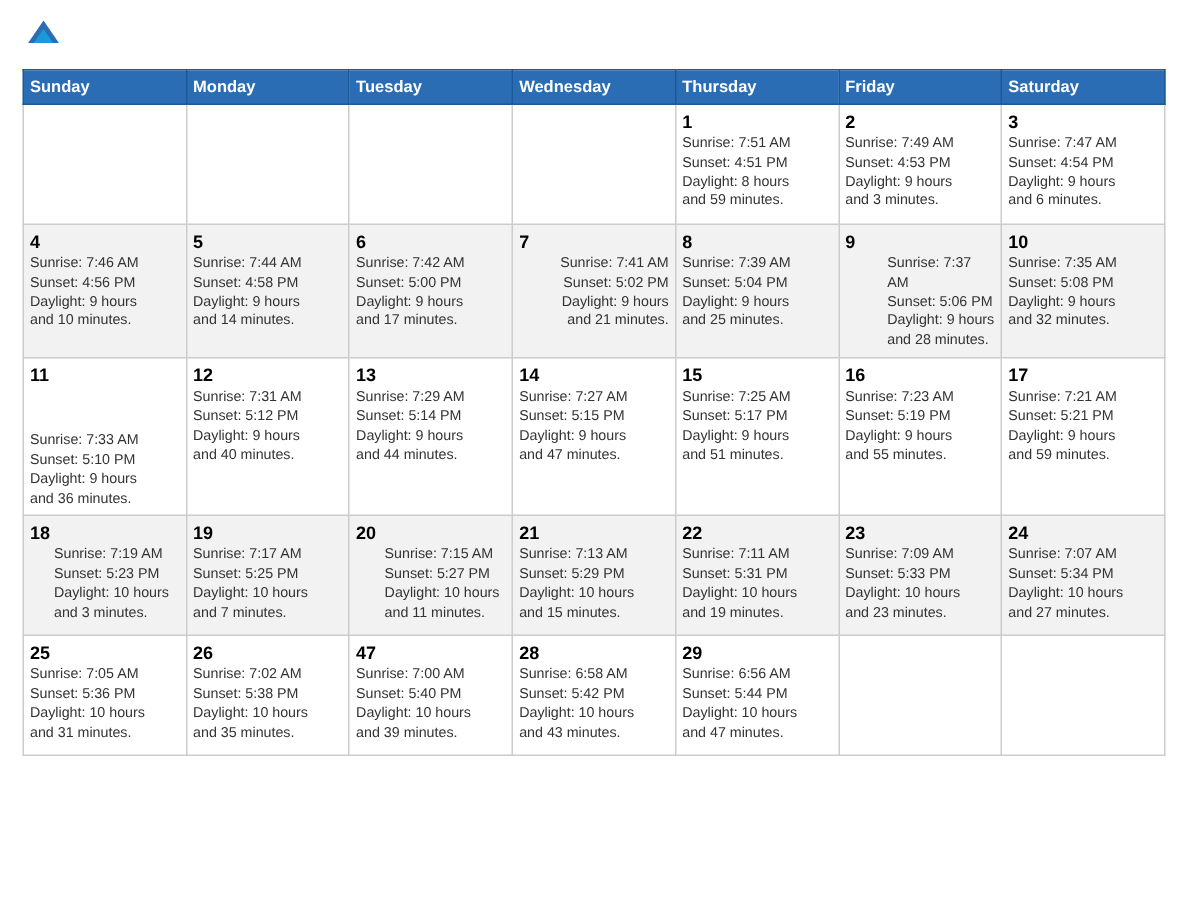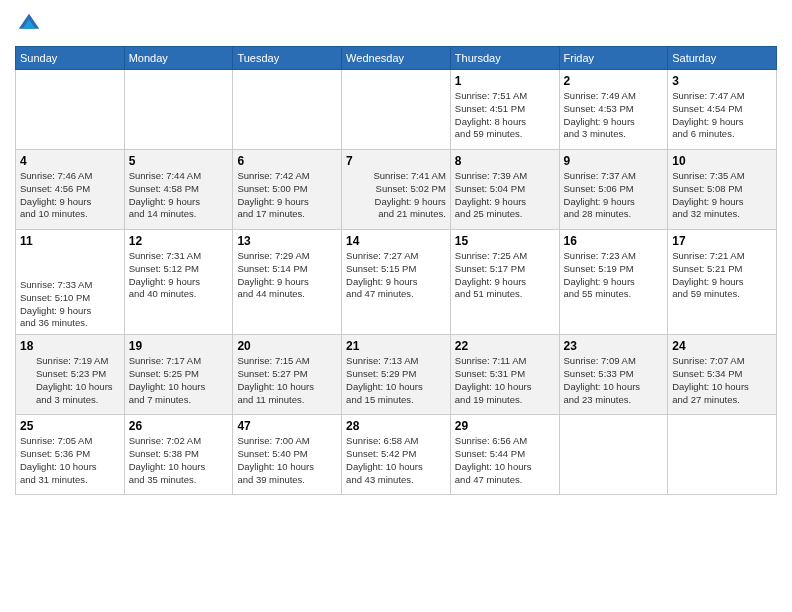--- a/index.html
+++ b/index.html
@@ -57,21 +57,21 @@
     table {
       width: 100%;
       border-collapse: collapse;
       font-size: 10px;
     }
     thead th {
       background: #2a6db5;
       color: #fff;
       padding: 5px 4px;
       font-size: 11px;
-      font-weight: normal;
+      font-weight: bold;
       text-align: left;
       border: 1px solid #1a5a99;
     }
     tbody td {
       border: 1px solid #ccc;
       vertical-align: top;
       padding: 4px 4px;
       min-height: 70px;
       height: 80px;
       width: calc(100% / 7);
@@ -185,21 +185,21 @@
         </td>
         <td>
           <span class="day-number">8</span>
           <div class="day-info" style="white-space: pre-line;">Sunrise: 7:39 AM
 Sunset: 5:04 PM
 Daylight: 9 hours
 and 25 minutes.</div>
         </td>
         <td>
           <span class="day-number">9</span>
-          <div class="day-info" style="white-space: pre-line;">Sunrise: 7:37 AM
+          <div class="day-info" style="white-space: pre-line; margin-left: 28px;">Sunrise: 7:37 AM
 Sunset: 5:06 PM
 Daylight: 9 hours
 and 28 minutes.</div>
         </td>
         <td>
           <span class="day-number">10</span>
           <div class="day-info" style="white-space: pre-line;">Sunrise: 7:35 AM
 Sunset: 5:08 PM
 Daylight: 9 hours
 and 32 minutes.</div>
@@ -266,21 +266,21 @@
         </td>
         <td>
           <span class="day-number">19</span>
           <div class="day-info" style="white-space: pre-line;">Sunrise: 7:17 AM
 Sunset: 5:25 PM
 Daylight: 10 hours
 and 7 minutes.</div>
         </td>
         <td>
           <span class="day-number">20</span>
-          <div class="day-info" style="white-space: pre-line;">Sunrise: 7:15 AM
+          <div class="day-info" style="white-space: pre-line; margin-left: 19px;">Sunrise: 7:15 AM
 Sunset: 5:27 PM
 Daylight: 10 hours
 and 11 minutes.</div>
         </td>
         <td>
           <span class="day-number">21</span>
           <div class="day-info" style="white-space: pre-line;">Sunrise: 7:13 AM
 Sunset: 5:29 PM
 Daylight: 10 hours
 and 15 minutes.</div>

